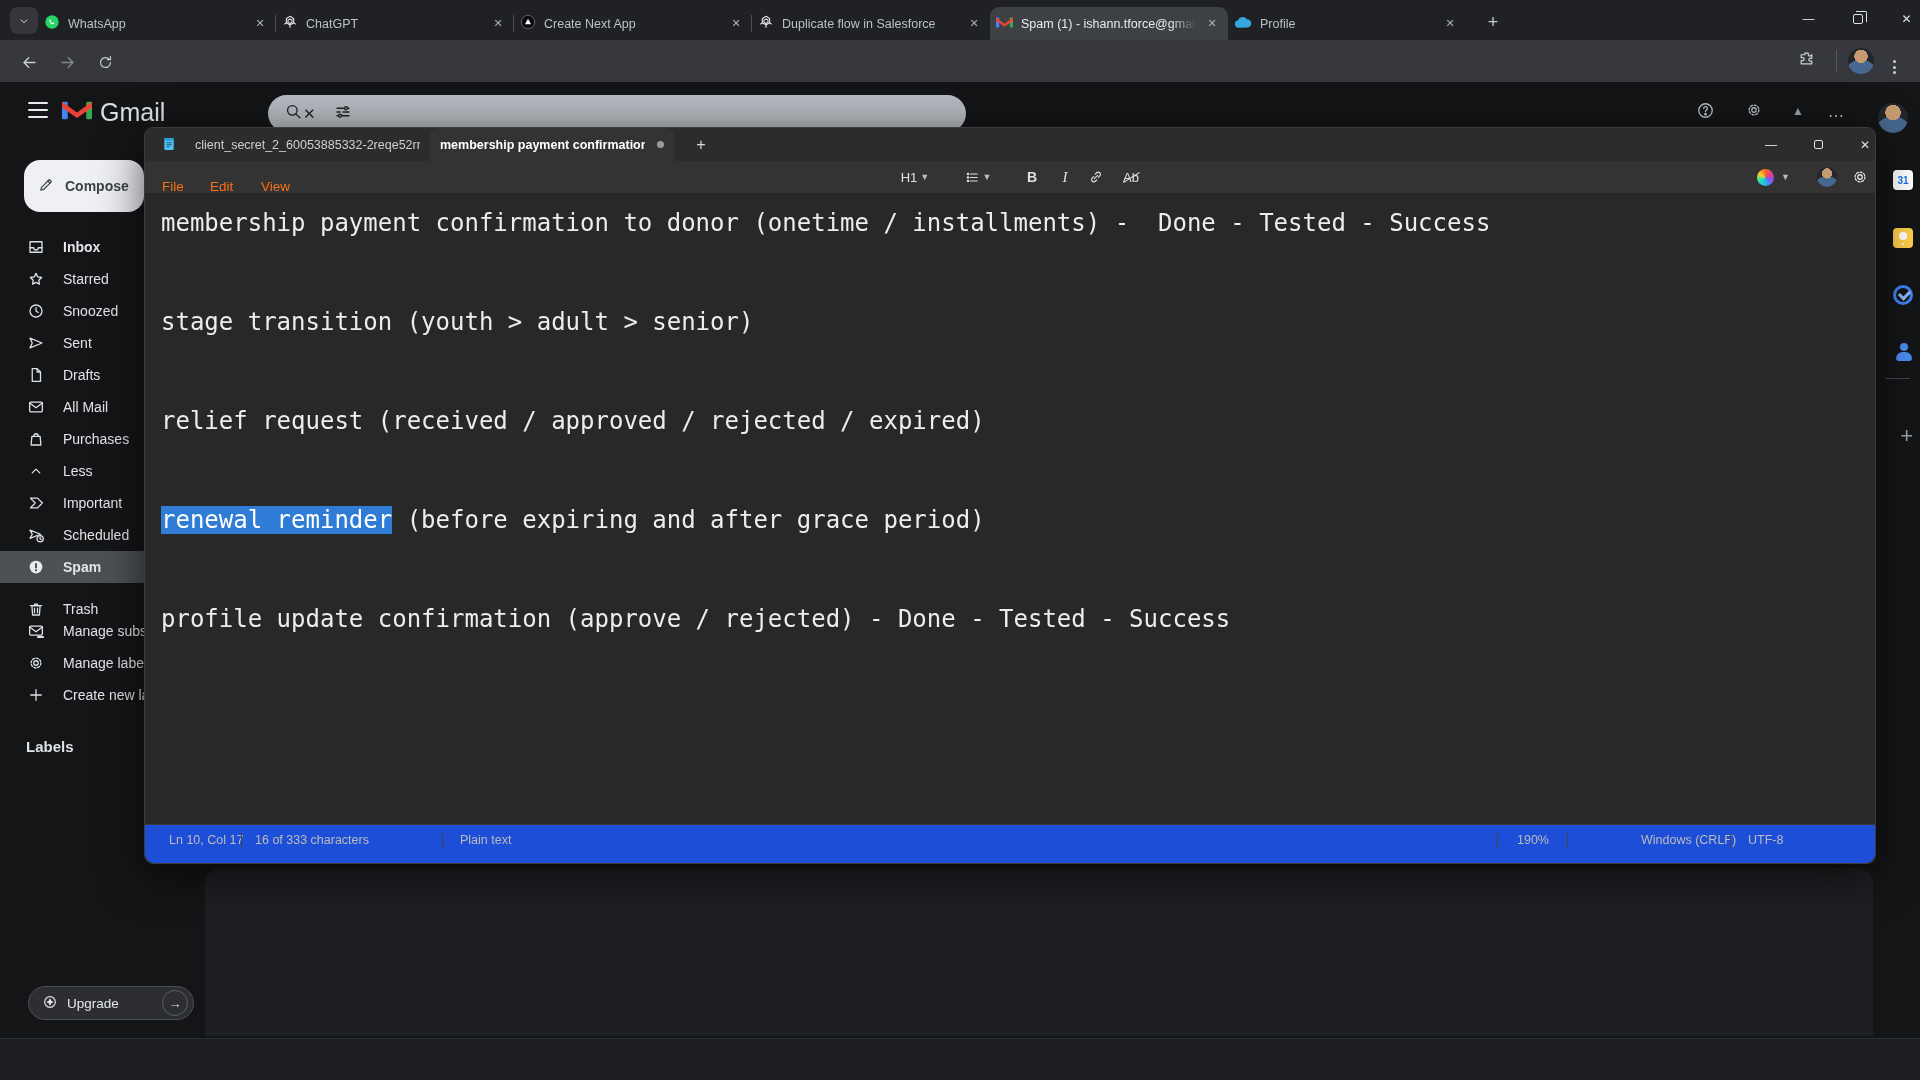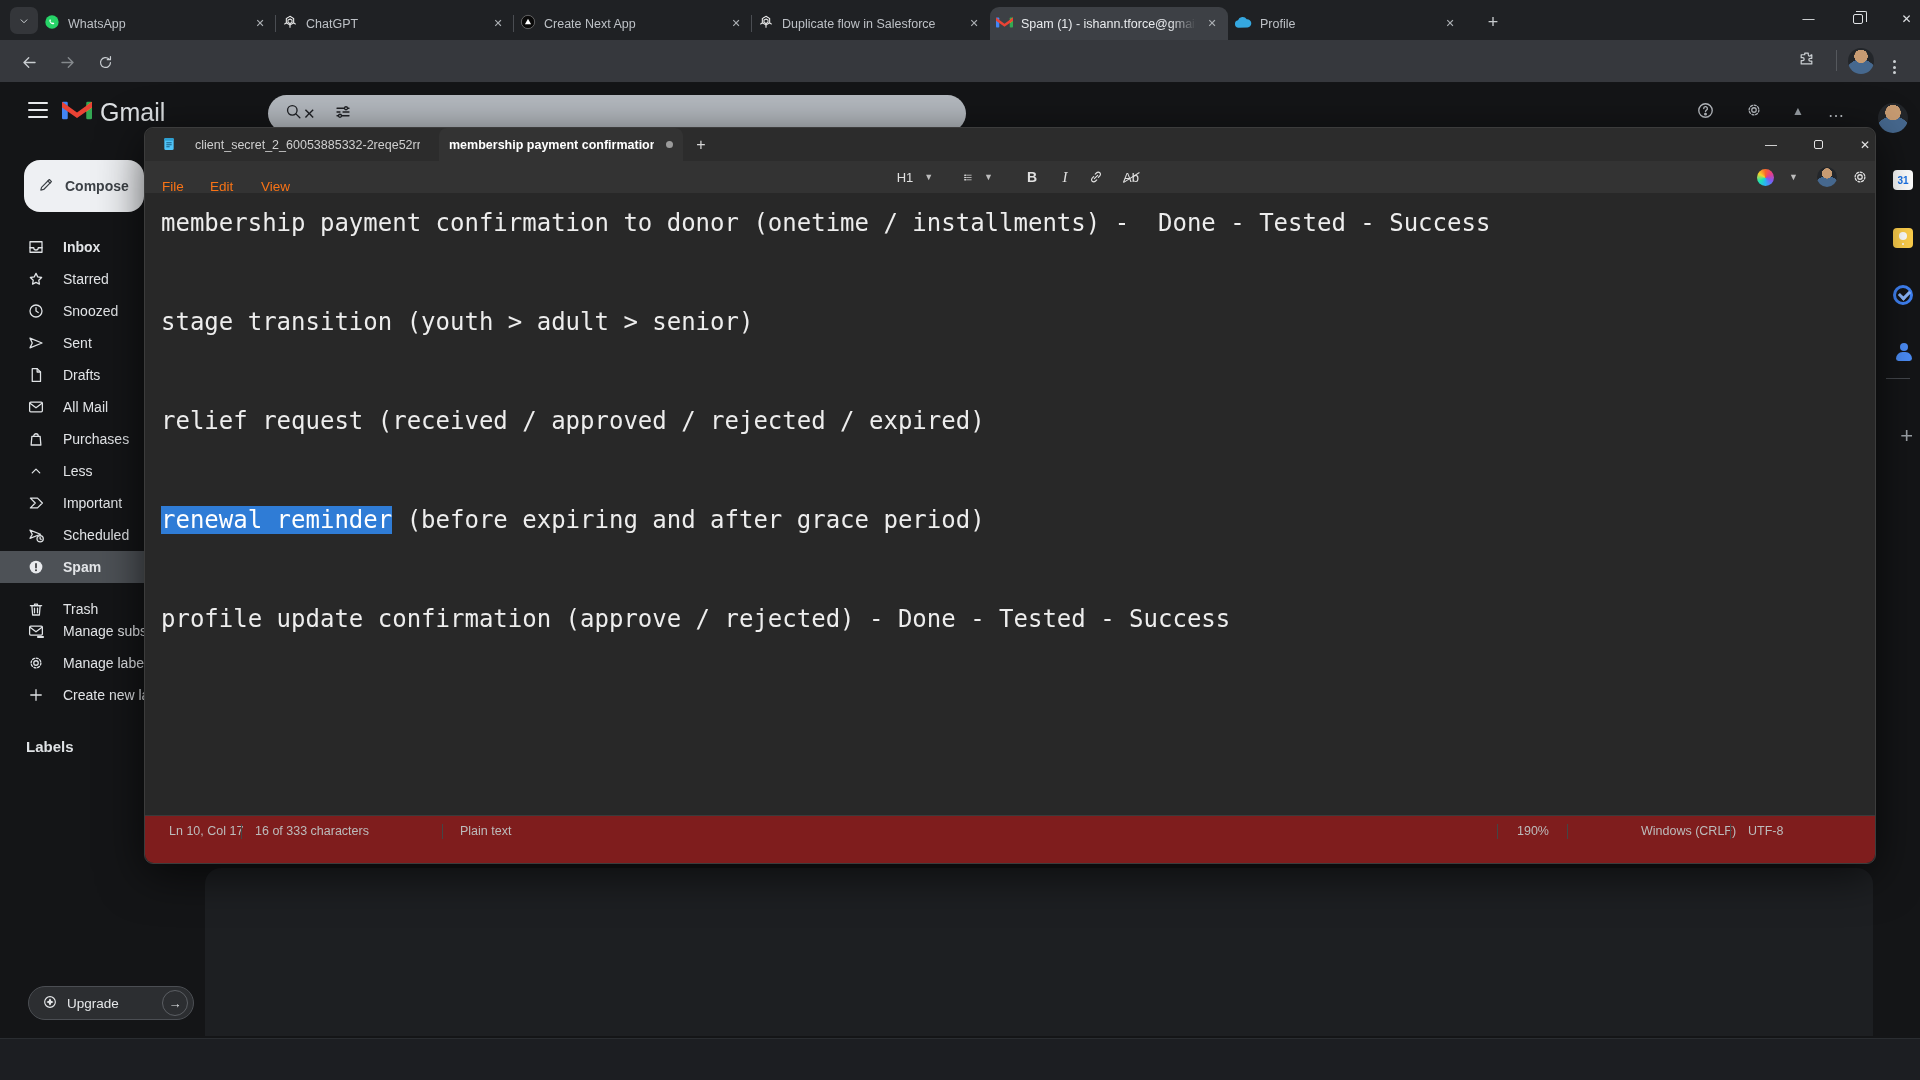--- a/index.html
+++ b/index.html
@@ -65,30 +65,30 @@
 .np-appic{position:absolute;left:16px;top:8px}
 .n-tab{position:absolute;top:0;height:33px;display:flex;align-items:center;color:#cfcfcf;font-size:12.5px}
 .n-tab .nttl{white-space:nowrap;overflow:hidden}
 .n-tab.active{background:#333333;border-radius:8px 8px 0 0;color:#fff;font-weight:700}
 .dirty{width:7px;height:7px;border-radius:50%;background:#9b9b9b;margin-left:12px}
 .n-plus{position:absolute;left:545px;top:6px;width:22px;height:22px;color:#d8d8d8;font-size:16px;display:flex;align-items:center;justify-content:center}
 .nwin{position:absolute;top:0;width:46px;height:33px;display:flex;align-items:center;justify-content:center;color:#e3e3e3;font-size:12px}
 .nrestore{width:9px;height:9px;border:1px solid #e3e3e3;border-radius:2px}
 #nmenu{position:absolute;left:0;top:33px;width:100%;height:32px;background:#333333;display:flex;align-items:center}
 .menu-it{color:#f97316;font-size:13.5px;position:absolute;top:18px}
-.fmt{position:absolute;top:4px;height:24px;display:flex;align-items:center;justify-content:center;color:#e0e0e0;font-size:13px;gap:11px}
+.fmt{position:absolute;top:4px;height:24px;display:flex;align-items:center;justify-content:center;color:#e0e0e0;font-size:13px;gap:3px}
 .chev{font-size:9px;color:#bdbdbd}
 .cf{position:relative;font-size:13px}
 .cf:after{content:'';position:absolute;left:-1px;top:7px;width:19px;height:1.4px;background:#e0e0e0;transform:rotate(-32deg)}
 .copilot{display:inline-block;width:17px;height:17px;border-radius:50%;background:conic-gradient(#f8652d,#e33c8e,#7b5bf2,#2bb0f4,#1ee5b0,#f8d22a,#f8652d)}
 .npavatar{width:20px;height:20px}
 #neditor{position:absolute;left:0;top:65px;width:100%;height:641px;background:#282828;overflow:hidden}
 .eline{position:absolute;left:16px;height:33px;line-height:33px;font-family:"DejaVu Sans Mono",monospace;font-size:24px;color:#ededed;white-space:pre}
 .eline .hl{background:#2f7cd6;color:#fff}
-#nstatus{position:absolute;left:0;bottom:0;width:100%;height:48px;background:#7f1d1d;border-top:1px solid #3a3a3a;border-radius:0 0 9px 9px;color:#bcbcbc;font-size:12.5px}
+#nstatus{position:absolute;left:0;bottom:0;width:100%;height:39px;background:#1d4ed8;border-top:1px solid #3a3a3a;border-radius:0 0 9px 9px;color:#bcbcbc;font-size:12.5px}
 .st{position:absolute;top:8px;white-space:nowrap}
 .stsep{position:absolute;top:8px;width:1px;height:15px;background:#454545}
 
 #taskbar{position:absolute;left:0;top:1038px;width:1920px;height:42px;background:#1c1e22;border-top:1px solid #2a2d31}
 </style>
 </head>
 <body>
 
 <div id="browser">
   <div id="tabstrip">
@@ -418,21 +418,21 @@
 <div id="notepad">
   <div id="ntabs">
       <div class="np-appic"><svg width="16" height="16" viewBox="0 0 24 24">
           <rect x="5" y="3" width="14" height="18" rx="2" fill="#4fc3f7"></rect>
           <rect x="5" y="3" width="14" height="4" rx="2" fill="#2d9fd1"></rect>
           <path d="M8 10h8M8 13h8M8 16h5" stroke="#1b5e82" stroke-width="1.6"></path>
         </svg></div>
       <div class="n-tab" style="left: 40px; width: 245px; padding: 0px 10px;">
         <span class="nttl">client_secret_2_60053885332-2reqe52rrib</span>
       </div>
-      <div class="n-tab active" style="left: 294px; width: 244px; padding: 0px 10px;">
+      <div class="n-tab active" style="left: 285px; width: 244px; padding: 0px 10px;">
         <span class="nttl">membership payment confirmation</span>
         <div class="dirty"></div>
       </div>
       <div class="n-plus">+</div>
       <div class="nwin" style="left: 1603px;">—</div>
       <div class="nwin" style="left: 1650px;">
         <span class="nrestore"></span>
       </div>
       <div class="nwin" style="left: 1697px;">✕</div>
     </div>

